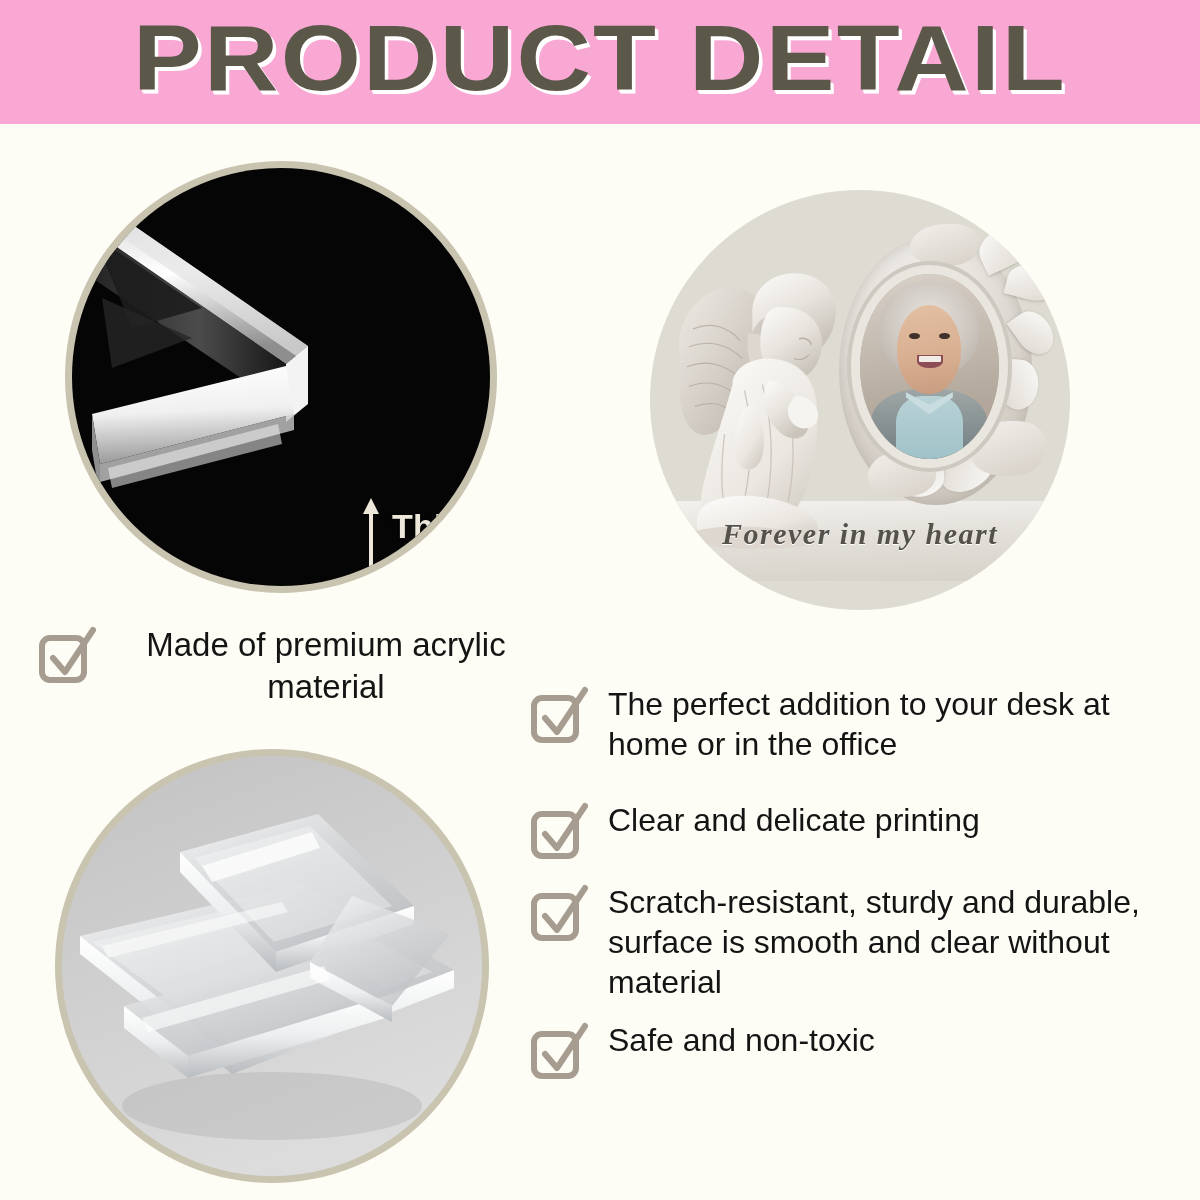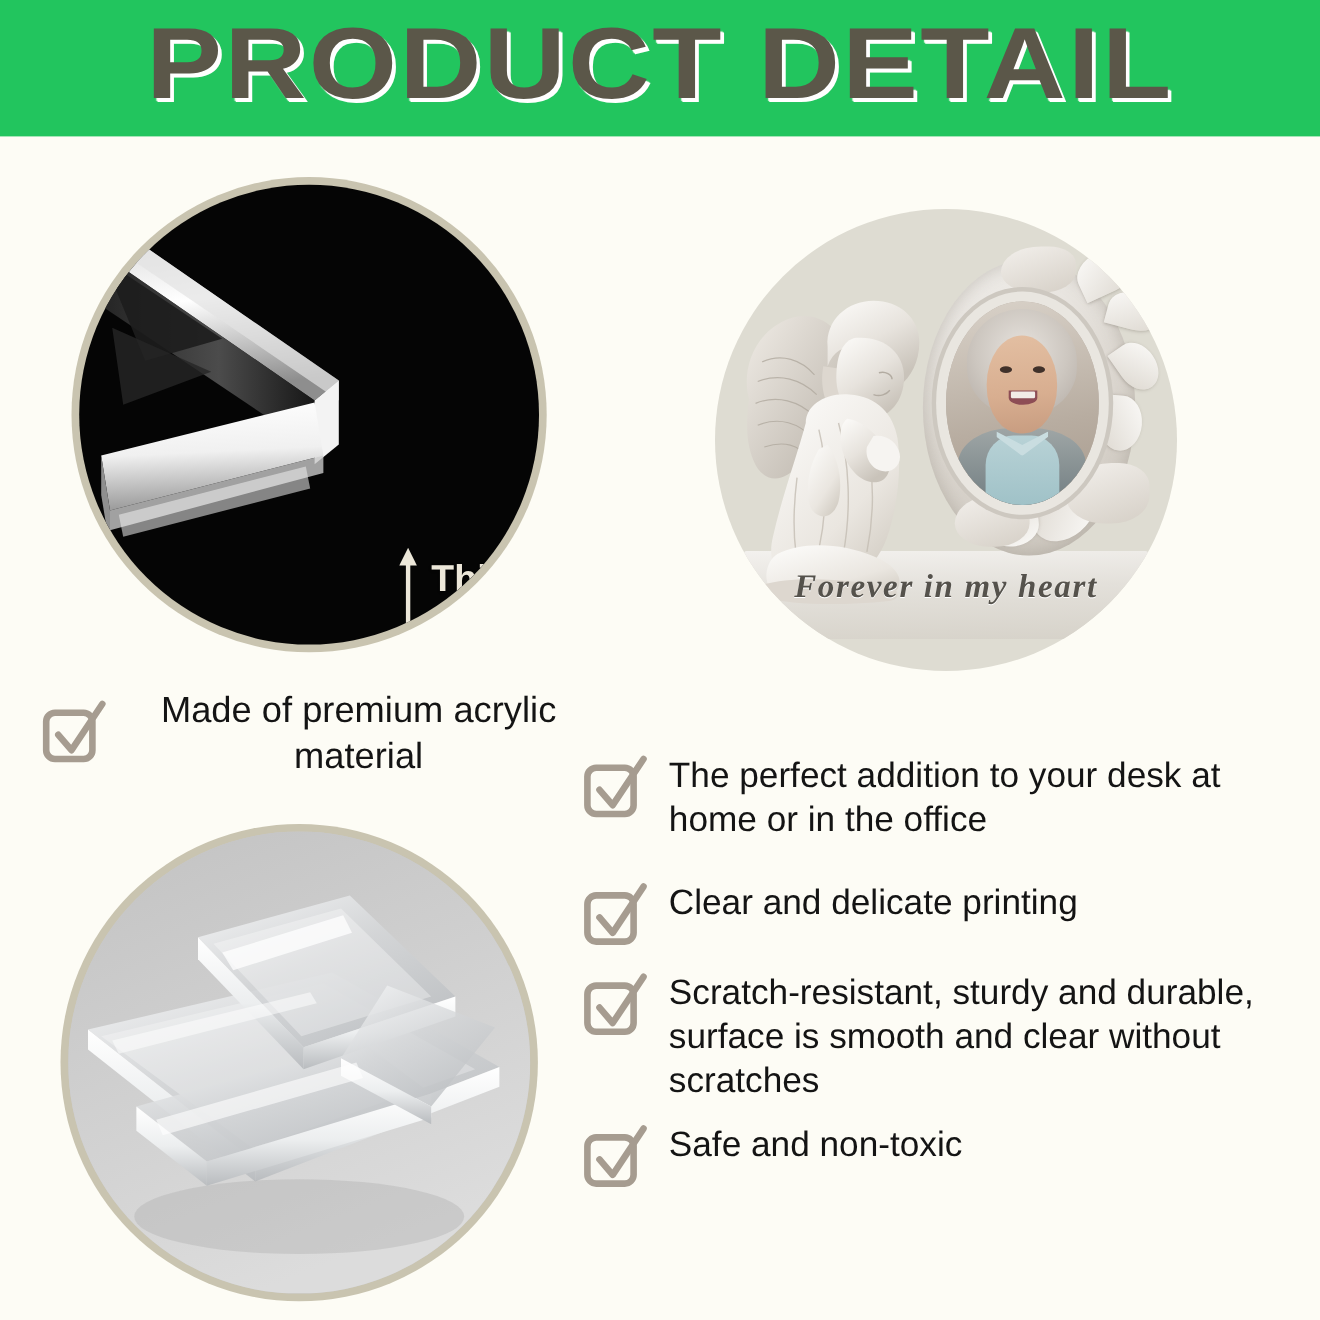--- a/index.html
+++ b/index.html
@@ -7,21 +7,21 @@
     width:1200px;height:1200px;
     background:#fdfcf5;
     font-family:"Liberation Sans","DejaVu Sans",sans-serif;
     overflow:hidden;position:relative;
   }
   .page{position:relative;width:1200px;height:1200px;}
 
   
   .header-band{
     position:absolute;left:0;top:0;width:1200px;height:124px;
-    background:#22c55e;
+    background:#f9a8d4;
   }
   .header-title{
     position:absolute;left:0;top:6px;width:1200px;
     text-align:center;
     font-family:"Liberation Sans","DejaVu Sans",sans-serif;
     font-weight:bold;
     font-size:92px;
     letter-spacing:2px;
     color:#5b5749;
     transform:scaleX(1.12);
@@ -75,21 +75,21 @@
   .bullet{
     position:absolute;display:flex;align-items:flex-start;gap:18px;
   }
   .chk{width:62px;height:62px;flex:0 0 auto;margin-top:2px;}
   .bullet-text{
     color:#141414;
     font-size:32px;
     line-height:40px;
   }
 
-  #b-premium{left:36px;top:624px;width:520px;align-items:center;}
+  #b-premium{left:36px;top:624px;width:520px;}
   #b-premium .bullet-text{text-align:center;width:420px;font-size:33px;line-height:42px;}
 
   #b-desk{left:528px;top:684px;width:660px;}
   #b-clear{left:528px;top:800px;width:660px;}
   #b-scratch{left:528px;top:882px;width:670px;}
   #b-safe{left:528px;top:1020px;width:660px;}
 
   
   .plaque-base{
     position:absolute;left:6%;bottom:7%;width:88%;height:19%;
@@ -349,21 +349,21 @@
       <path d="M17 32 L29 46 L57 4" fill="none" stroke="#a69c90" stroke-width="6" stroke-linecap="round" stroke-linejoin="round"></path>
     </svg>
     <div class="bullet-text">Clear and delicate printing</div>
   </div>
 
   <div class="bullet" id="b-scratch">
     <svg class="chk" viewBox="0 0 62 62">
       <rect x="6" y="12" width="42" height="42" rx="8" ry="8" fill="none" stroke="#a69c90" stroke-width="6"></rect>
       <path d="M17 32 L29 46 L57 4" fill="none" stroke="#a69c90" stroke-width="6" stroke-linecap="round" stroke-linejoin="round"></path>
     </svg>
-    <div class="bullet-text">Scratch-resistant, sturdy and durable, surface is smooth and clear without scratches</div>
+    <div class="bullet-text">Scratch-resistant, sturdy and durable, surface is smooth and clear without material</div>
   </div>
 
   <div class="bullet" id="b-safe">
     <svg class="chk" viewBox="0 0 62 62">
       <rect x="6" y="12" width="42" height="42" rx="8" ry="8" fill="none" stroke="#a69c90" stroke-width="6"></rect>
       <path d="M17 32 L29 46 L57 4" fill="none" stroke="#a69c90" stroke-width="6" stroke-linecap="round" stroke-linejoin="round"></path>
     </svg>
     <div class="bullet-text">Safe and non-toxic</div>
   </div>
 

